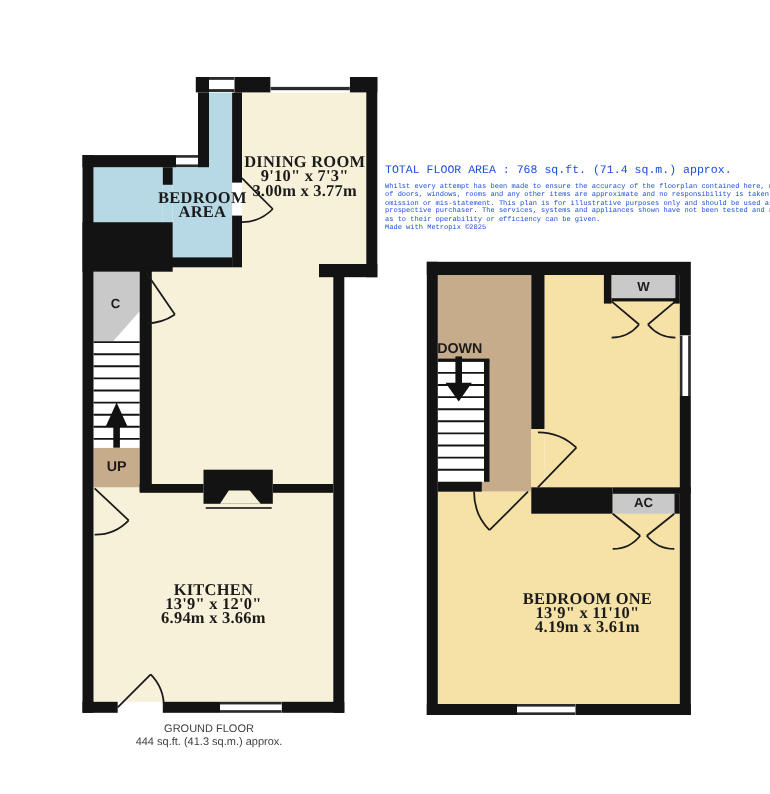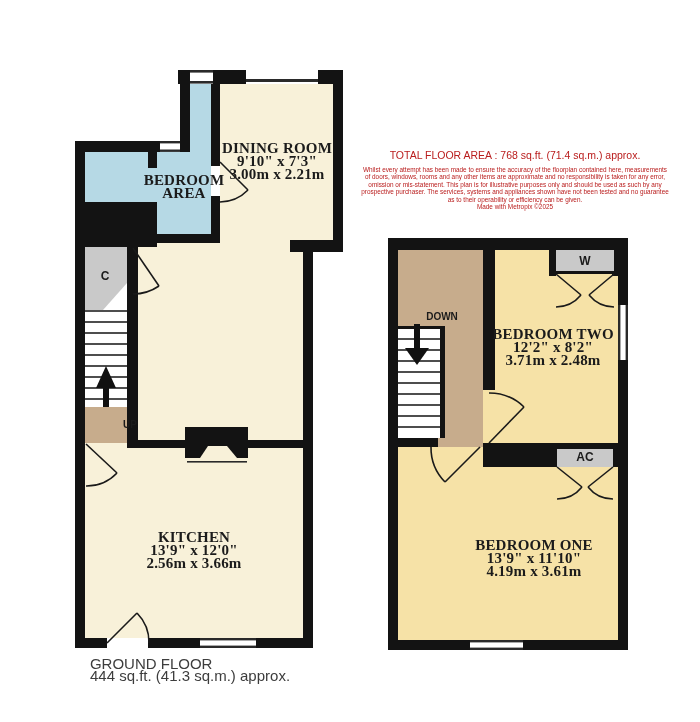--- a/index.html
+++ b/index.html
@@ -19,24 +19,24 @@
   .door{stroke:var(--c-door_line,#1a1a1a);stroke-width:1.6;fill:none;}
   .tread{stroke:#141414;stroke-width:1.7;}
   .arrow{fill:#111;}
 
   .room-label{position:absolute;transform:translate(-50%,-50%);text-align:center;
     font-weight:bold;font-size:15px;line-height:12.8px;color:#1b1b1b;
     white-space:nowrap;letter-spacing:.2px;font-family:Liberation Serif, serif;}
   .tag{position:absolute;transform:translate(-50%,-50%);font-weight:bold;color:#1b1b1b;
     white-space:nowrap;}
   .tag-big{font-size:12px;}
-  .tag-small{font-size:10px;margin-left:24px;}
-  .floor-footer{position:absolute;transform:translate(-50%,-50%);text-align:left;
-    font-size:15px;line-height:11.5px;color:#3d3d3d;white-space:nowrap;}
-  .hdr{position:absolute;left:350px;top:149px;width:330px;text-align:center;color:#b91c1c;}
+  .tag-small{font-size:13px;}
+  .floor-footer{position:absolute;transform:translate(-50%,-50%);text-align:center;
+    font-size:10px;line-height:11.5px;color:#3d3d3d;white-space:nowrap;}
+  .hdr{position:absolute;left:350px;top:149px;width:330px;color:#1d4ed8;font-family:Liberation Mono, monospace;}
   .hdr-title{font-size:10.5px;margin-bottom:5px;}
   .hdr-line{font-size:6.4px;line-height:7.4px;white-space:nowrap;}
 </style>
 </head>
 <body>
 
 <div class="page">
 
   <svg class="plan" width="700" height="722" viewBox="0 0 700 722">
 
@@ -221,35 +221,30 @@
     <div class="hdr-line">of doors, windows, rooms and any other items are approximate and no responsibility is taken for any error,</div>
     <div class="hdr-line">omission or mis-statement. This plan is for illustrative purposes only and should be used as such by any</div>
     <div class="hdr-line">prospective purchaser. The services, systems and appliances shown have not been tested and no guarantee</div>
     <div class="hdr-line">as to their operability or efficiency can be given.</div>
     <div class="hdr-line">Made with Metropix ©2025</div>
   </div>
 
   <div class="room-label" style="left:277px;top:161px">
     <div>DINING ROOM</div>
     <div>9'10" x 7'3"</div>
-    <div>3.00m x 2.21m</div>
+    <div>3.00m x 3.77m</div>
   </div>
   <div class="room-label" style="left:184px;top:187px">
     <div>BEDROOM</div>
     <div>AREA</div>
   </div>
   <div class="room-label" style="left:194px;top:550px">
     <div>KITCHEN</div>
     <div>13'9" x 12'0"</div>
-    <div>2.56m x 3.66m</div>
-  </div>
-  <div class="room-label" style="left:553px;top:347px">
-    <div>BEDROOM TWO</div>
-    <div>12'2" x 8'2"</div>
-    <div>3.71m x 2.48m</div>
+    <div>6.94m x 3.66m</div>
   </div>
   <div class="room-label" style="left:534px;top:558px">
     <div>BEDROOM ONE</div>
     <div>13'9" x 11'10"</div>
     <div>4.19m x 3.61m</div>
   </div>
 
   <div class="tag tag-big" style="left:105px;top:276px">C</div>
   <div class="tag tag-small" style="left:106px;top:424px">UP</div>
   <div class="tag tag-small" style="left:418px;top:316px">DOWN</div>

